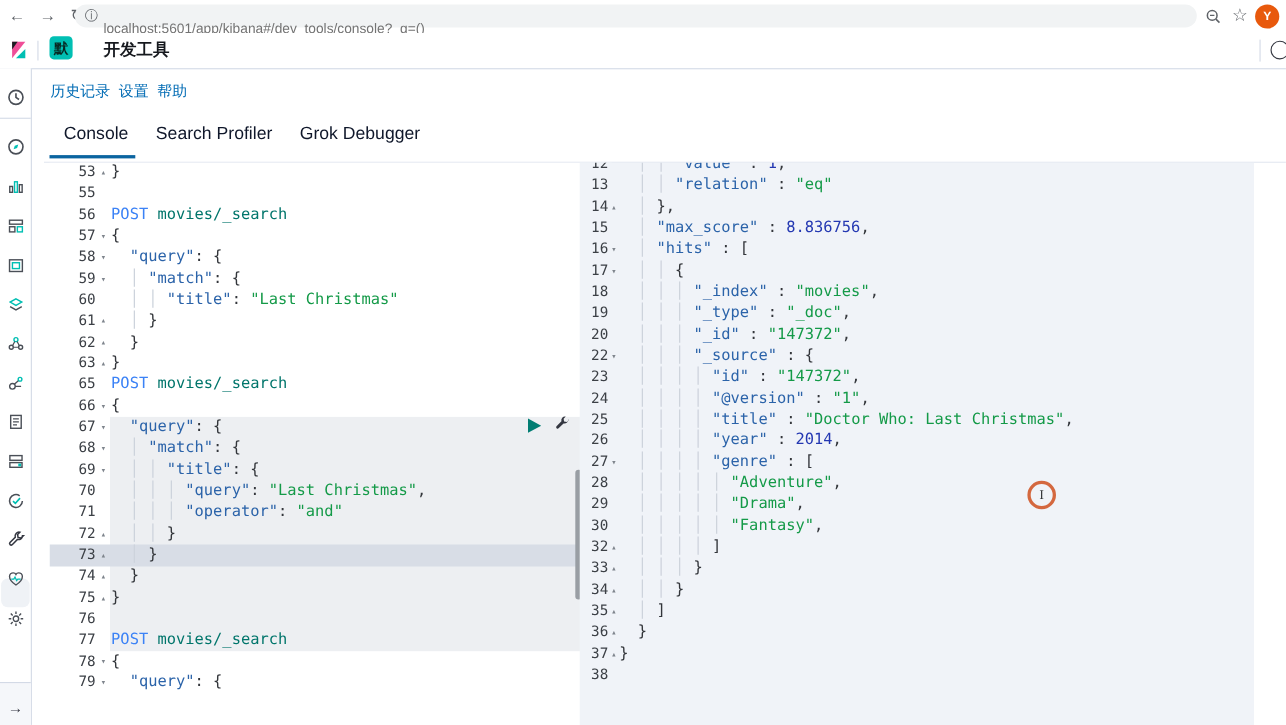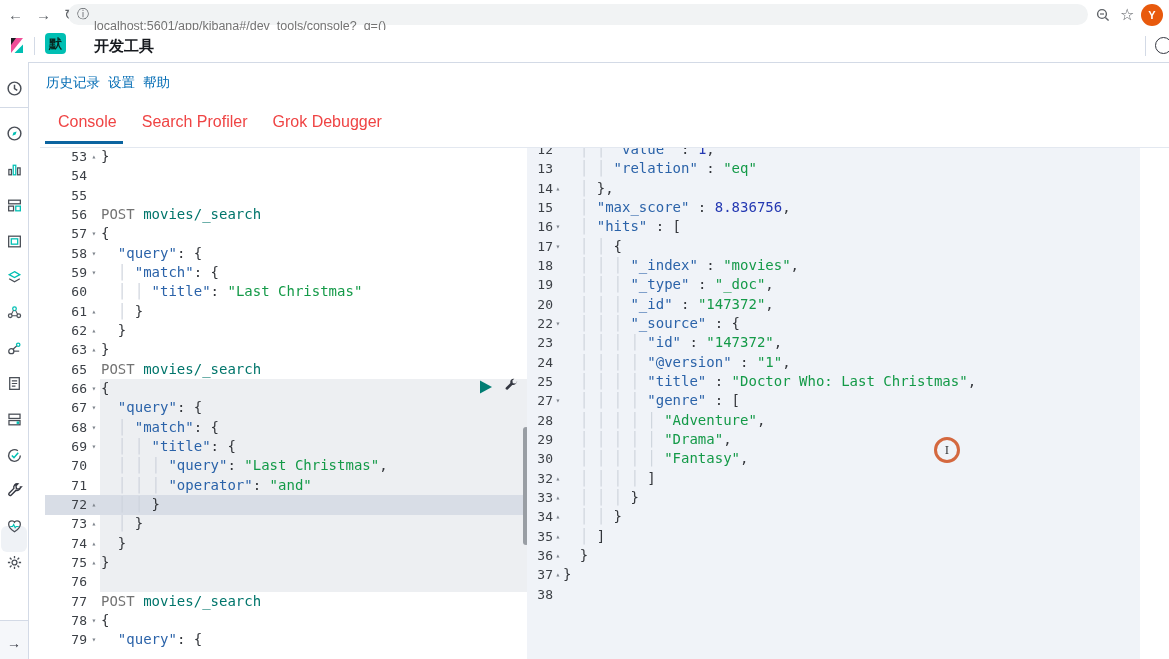--- a/index.html
+++ b/index.html
@@ -24,41 +24,41 @@
   #sidebar{left:0;top:62px;width:28px;height:597px;background:#fff;border-right:1px solid #D3DAE6;}
   .side-ic{left:0;width:28px;height:36px;display:flex;align-items:center;justify-content:center;}
   .side-ic svg{display:block;}
   #sidebar-sep{left:0;top:45px;width:28px;height:1px;background:#D3DAE6;}
   #devtools-hl{left:1px;top:464px;width:26px;height:26px;border-radius:6px;background:#EFF2F6;}
   #sidebar-bottom{left:0;top:558px;width:28px;height:39px;background:#F5F7FA;border-top:1px solid #D3DAE6;}
   #collapse-arrow{left:0;top:572px;width:28px;text-align:center;color:#343741;font-size:14px;}
   
   .tool-link{font-size:13.5px;color:#006BB4;}
   #toolbar{left:46px;top:74px;display:flex;gap:8px;}
-  #tabs{left:58px;top:113px;display:flex;gap:25px;font-size:16px;color:#ef4444;text-align:center;}
+  #tabs{left:58px;top:113px;display:flex;gap:25px;font-size:16px;color:#0f172a;text-align:center;}
   #tab-underline{left:45px;top:141px;width:78px;height:3px;background:#0B64A0;}
   #panel-topline{left:40px;top:147px;width:1129px;height:1px;background:#E3E8F0;}
   
   #req-editor{left:45px;top:148px;width:488px;height:511px;background:#fff;overflow:hidden;}
   #resp-viewer{left:527px;top:148px;width:613px;height:570px;background:#F0F3F8;overflow:hidden;}
   #splitter{left:533px;top:148px;width:23px;height:511px;background:#fff;}
   #splitter-dots{left:6px;top:249px;color:#69707D;font-size:11px;line-height:5px;letter-spacing:0;}
   #active-block{left:55px;top:231px;width:433px;height:213px;background:#EDEFF2;}
   #current-line{left:0;top:347px;width:488px;height:20px;background:#D8DDE6;}
   .rows{position:absolute;left:0;width:100%;}
   #req-rows{top:-1px;} #resp-rows{top:-8px;}
   .code-line{display:flex;height:19.33px;line-height:19.4px;font-family:"DejaVu Sans Mono",monospace;
     font-size:14px;white-space:pre;position:relative;}
   .gutter{flex:none;display:flex;}
   .num{flex:none;text-align:right;color:#3C4046;font-size:13px;}
   .fold{flex:none;text-align:center;color:#7F858D;font-size:8px;line-height:19.33px;}
   .req-g .num{width:42px}.req-g .fold{width:14px}
   .res-g .num{width:26px}.res-g .fold{width:10px}
   .code{flex:1;}
-  .tok-m{color:#737373;text-align:center;} .tok-u{color:#00756B;} .tok-k{color:#2B63A9;}
+  .tok-m{color:#3b82f6;text-align:center;} .tok-u{color:#00756B;} .tok-k{color:#2B63A9;}
   .tok-s{color:#149A48;} .tok-n{color:#2438B2;} .tok-p{color:#33363B;}
   .tok-g{color:#CDD3DC;} .tok-t{color:#33363B;}
   #editor-scrollbar{left:478px;top:279px;width:6px;height:118px;border-radius:3px;background:#999EA4;}
   #send-request{left:433px;top:231px;width:16px;height:16px;}
   #request-options{left:458px;top:229px;width:16px;height:16px;}
   
   #cursor-ring{left:934px;top:437px;width:20px;height:20px;border:3px solid #D4683F;border-radius:50%;
     display:flex;align-items:center;justify-content:center;}
   #cursor-ring span{font-family:"DejaVu Serif",serif;font-size:11px;color:#2E3033;line-height:1;}
 </style>
@@ -208,21 +208,20 @@
   <span>Grok Debugger</span>
 </div>
 <div class="abs" id="tab-underline"></div>
 <div class="abs" id="panel-topline"></div>
 
 <div class="abs" id="req-editor">
   <div class="abs" id="active-block"></div>
   <div class="abs" id="current-line"></div>
   <div class="rows" id="req-rows">
       <div class="code-line"><span class="gutter req-g"><span class="num">53</span><span class="fold">▴</span></span><span class="code"><span class="tok-p">}</span></span></div>
-      <div class="code-line"><span class="gutter req-g"><span class="num">54</span><span class="fold"></span></span><span class="code"></span></div>
       <div class="code-line"><span class="gutter req-g"><span class="num">55</span><span class="fold"></span></span><span class="code"></span></div>
       <div class="code-line"><span class="gutter req-g"><span class="num">56</span><span class="fold"></span></span><span class="code"><span class="tok-m">POST</span><span class="tok-t"> </span><span class="tok-u">movies/_search</span></span></div>
       <div class="code-line"><span class="gutter req-g"><span class="num">57</span><span class="fold">▾</span></span><span class="code"><span class="tok-p">{</span></span></div>
       <div class="code-line"><span class="gutter req-g"><span class="num">58</span><span class="fold">▾</span></span><span class="code"><span class="tok-t">  </span><span class="tok-k">"query"</span><span class="tok-p">: {</span></span></div>
       <div class="code-line"><span class="gutter req-g"><span class="num">59</span><span class="fold">▾</span></span><span class="code"><span class="tok-g">  │ </span><span class="tok-k">"match"</span><span class="tok-p">: {</span></span></div>
       <div class="code-line"><span class="gutter req-g"><span class="num">60</span><span class="fold"></span></span><span class="code"><span class="tok-g">  │ │ </span><span class="tok-k">"title"</span><span class="tok-p">: </span><span class="tok-s">"Last Christmas"</span></span></div>
       <div class="code-line"><span class="gutter req-g"><span class="num">61</span><span class="fold">▴</span></span><span class="code"><span class="tok-g">  │ </span><span class="tok-p">}</span></span></div>
       <div class="code-line"><span class="gutter req-g"><span class="num">62</span><span class="fold">▴</span></span><span class="code"><span class="tok-t">  </span><span class="tok-p">}</span></span></div>
       <div class="code-line"><span class="gutter req-g"><span class="num">63</span><span class="fold">▴</span></span><span class="code"><span class="tok-p">}</span></span></div>
       <div class="code-line"><span class="gutter req-g"><span class="num">65</span><span class="fold"></span></span><span class="code"><span class="tok-m">POST</span><span class="tok-t"> </span><span class="tok-u">movies/_search</span></span></div>
@@ -262,20 +261,21 @@
       <div class="code-line"><span class="gutter res-g"><span class="num">15</span><span class="fold"></span></span><span class="code"><span class="tok-g">  │ </span><span class="tok-k">"max_score"</span><span class="tok-p"> : </span><span class="tok-n">8.836756</span><span class="tok-p">,</span></span></div>
       <div class="code-line"><span class="gutter res-g"><span class="num">16</span><span class="fold">▾</span></span><span class="code"><span class="tok-g">  │ </span><span class="tok-k">"hits"</span><span class="tok-p"> : [</span></span></div>
       <div class="code-line"><span class="gutter res-g"><span class="num">17</span><span class="fold">▾</span></span><span class="code"><span class="tok-g">  │ │ </span><span class="tok-p">{</span></span></div>
       <div class="code-line"><span class="gutter res-g"><span class="num">18</span><span class="fold"></span></span><span class="code"><span class="tok-g">  │ │ │ </span><span class="tok-k">"_index"</span><span class="tok-p"> : </span><span class="tok-s">"movies"</span><span class="tok-p">,</span></span></div>
       <div class="code-line"><span class="gutter res-g"><span class="num">19</span><span class="fold"></span></span><span class="code"><span class="tok-g">  │ │ │ </span><span class="tok-k">"_type"</span><span class="tok-p"> : </span><span class="tok-s">"_doc"</span><span class="tok-p">,</span></span></div>
       <div class="code-line"><span class="gutter res-g"><span class="num">20</span><span class="fold"></span></span><span class="code"><span class="tok-g">  │ │ │ </span><span class="tok-k">"_id"</span><span class="tok-p"> : </span><span class="tok-s">"147372"</span><span class="tok-p">,</span></span></div>
       <div class="code-line"><span class="gutter res-g"><span class="num">22</span><span class="fold">▾</span></span><span class="code"><span class="tok-g">  │ │ │ </span><span class="tok-k">"_source"</span><span class="tok-p"> : {</span></span></div>
       <div class="code-line"><span class="gutter res-g"><span class="num">23</span><span class="fold"></span></span><span class="code"><span class="tok-g">  │ │ │ │ </span><span class="tok-k">"id"</span><span class="tok-p"> : </span><span class="tok-s">"147372"</span><span class="tok-p">,</span></span></div>
       <div class="code-line"><span class="gutter res-g"><span class="num">24</span><span class="fold"></span></span><span class="code"><span class="tok-g">  │ │ │ │ </span><span class="tok-k">"@version"</span><span class="tok-p"> : </span><span class="tok-s">"1"</span><span class="tok-p">,</span></span></div>
       <div class="code-line"><span class="gutter res-g"><span class="num">25</span><span class="fold"></span></span><span class="code"><span class="tok-g">  │ │ │ │ </span><span class="tok-k">"title"</span><span class="tok-p"> : </span><span class="tok-s">"Doctor Who: Last Christmas"</span><span class="tok-p">,</span></span></div>
+      <div class="code-line"><span class="gutter res-g"><span class="num">26</span><span class="fold"></span></span><span class="code"><span class="tok-g">  │ │ │ │ </span><span class="tok-k">"year"</span><span class="tok-p"> : </span><span class="tok-n">2014</span><span class="tok-p">,</span></span></div>
       <div class="code-line"><span class="gutter res-g"><span class="num">27</span><span class="fold">▾</span></span><span class="code"><span class="tok-g">  │ │ │ │ </span><span class="tok-k">"genre"</span><span class="tok-p"> : [</span></span></div>
       <div class="code-line"><span class="gutter res-g"><span class="num">28</span><span class="fold"></span></span><span class="code"><span class="tok-g">  │ │ │ │ │ </span><span class="tok-s">"Adventure"</span><span class="tok-p">,</span></span></div>
       <div class="code-line"><span class="gutter res-g"><span class="num">29</span><span class="fold"></span></span><span class="code"><span class="tok-g">  │ │ │ │ │ </span><span class="tok-s">"Drama"</span><span class="tok-p">,</span></span></div>
       <div class="code-line"><span class="gutter res-g"><span class="num">30</span><span class="fold"></span></span><span class="code"><span class="tok-g">  │ │ │ │ │ </span><span class="tok-s">"Fantasy"</span><span class="tok-p">,</span></span></div>
       <div class="code-line"><span class="gutter res-g"><span class="num">32</span><span class="fold">▴</span></span><span class="code"><span class="tok-g">  │ │ │ │ </span><span class="tok-p">]</span></span></div>
       <div class="code-line"><span class="gutter res-g"><span class="num">33</span><span class="fold">▴</span></span><span class="code"><span class="tok-g">  │ │ │ </span><span class="tok-p">}</span></span></div>
       <div class="code-line"><span class="gutter res-g"><span class="num">34</span><span class="fold">▴</span></span><span class="code"><span class="tok-g">  │ │ </span><span class="tok-p">}</span></span></div>
       <div class="code-line"><span class="gutter res-g"><span class="num">35</span><span class="fold">▴</span></span><span class="code"><span class="tok-g">  │ </span><span class="tok-p">]</span></span></div>
       <div class="code-line"><span class="gutter res-g"><span class="num">36</span><span class="fold">▴</span></span><span class="code"><span class="tok-t">  </span><span class="tok-p">}</span></span></div>
       <div class="code-line"><span class="gutter res-g"><span class="num">37</span><span class="fold">▴</span></span><span class="code"><span class="tok-p">}</span></span></div>

